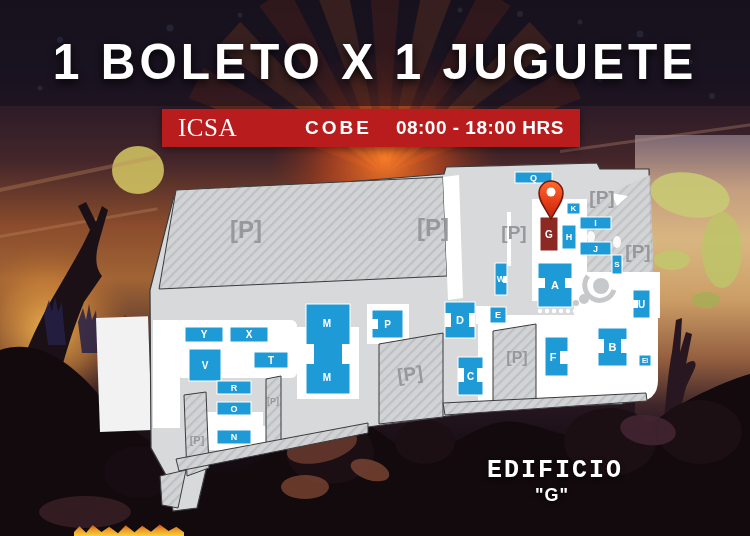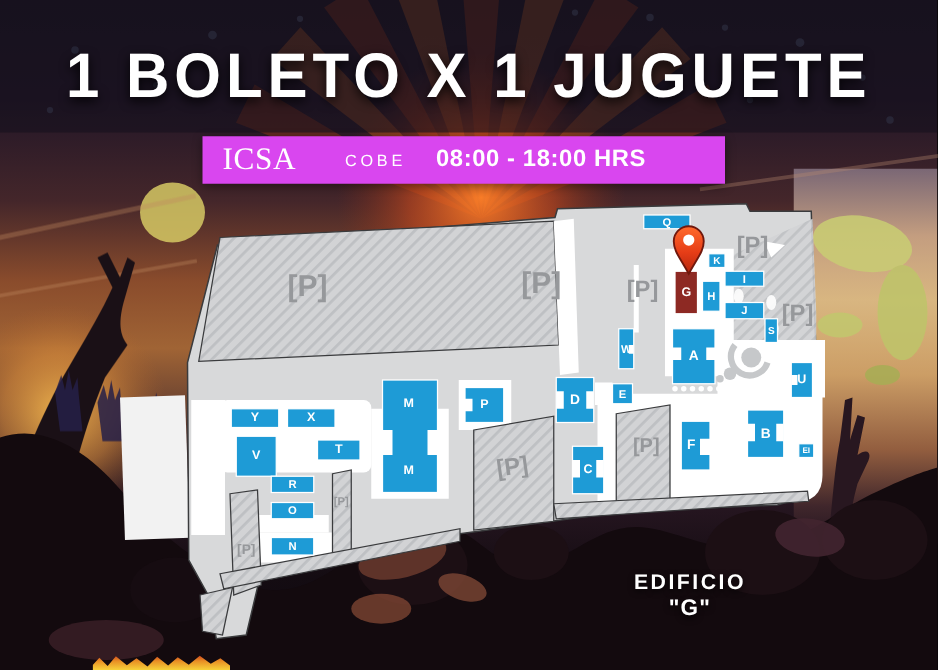--- a/index.html
+++ b/index.html
@@ -6,25 +6,25 @@
   .stage{position:relative;width:750px;height:536px;overflow:hidden;background:#140d12;
          font-family:"Liberation Sans",sans-serif;}
   svg.art{position:absolute;left:0;top:0;width:750px;height:536px;display:block;}
   .hdr{position:absolute;left:0;right:0;text-align:center;color:#fff;font-weight:bold;white-space:nowrap;}
   .date{top:7px;font-size:26px;letter-spacing:1px;text-shadow:0 2px 6px rgba(0,0,0,.85);}
   .promo{top:34px;font-size:48px;letter-spacing:4px;transform:scaleY(1.05);
          text-shadow:0 3px 8px rgba(0,0,0,.85);}
   .banner{position:absolute;left:162px;top:109px;width:418px;height:38px;display:flex;
           align-items:center;color:#fff;box-shadow:0 2px 8px rgba(0,0,0,.45);}
   .banner .org{font-family:"Liberation Serif",serif;font-size:25px;margin-left:16px;letter-spacing:.5px;}
-  .banner .dept{font-size:13px;font-weight:normal;letter-spacing:3px;margin-left:39px;}
+  .banner .dept{font-size:19px;font-weight:bold;letter-spacing:3px;margin-left:68px;}
   .banner .hours{font-size:19px;font-weight:bold;letter-spacing:.5px;margin-left:24px;text-align:center;}
   .callout{position:absolute;left:487px;top:456px;width:130px;text-align:center;color:#fff;
            font-weight:bold;text-shadow:0 2px 5px rgba(0,0,0,.8);}
-  .callout .l1{font-size:17px;letter-spacing:2px;}
+  .callout .l1{font-size:25px;letter-spacing:2px;font-family:Liberation Mono, monospace;}
   .callout .l2{font-size:18px;letter-spacing:1px;}
   .partial-logo{position:absolute;left:74px;top:523px;width:110px;height:13px;
     background:linear-gradient(180deg,#c22c1e 0%,#e88f24 45%,#f7d23a 100%);
     clip-path:polygon(0 70%,5% 25%,11% 75%,17% 15%,25% 70%,32% 28%,40% 78%,47% 18%,55% 72%,
                       62% 22%,70% 68%,78% 12%,86% 62%,93% 28%,100% 72%,100% 100%,0 100%);}
 </style>
 </head>
 <body>
 
 <div class="stage">
@@ -336,21 +336,21 @@
       <g id="pin-layer">
           <path d="M551,219 C544,206 539,201 539,193
   A12,12 0 1 1 563,193 C563,201 558,206 551,219 Z" fill="url(#pinGrad)" stroke="#70180d" stroke-width="1.5"></path>
           <circle cx="551" cy="192" r="4.5" fill="#fff"></circle>
         </g>
     </g>
   </svg>
 
   <div class="hdr promo">1 BOLETO X 1 JUGUETE</div>
 
-  <div class="banner" style="background: #d946ef;">
+  <div class="banner" style="background: #b91c1c;">
     <span class="org">ICSA</span>
     <span class="dept">COBE</span>
     <span class="hours">08:00 - 18:00 HRS</span>
   </div>
 
   <div class="callout">
     <div class="l1">EDIFICIO</div>
     <div class="l2">"G"</div>
   </div>
 

